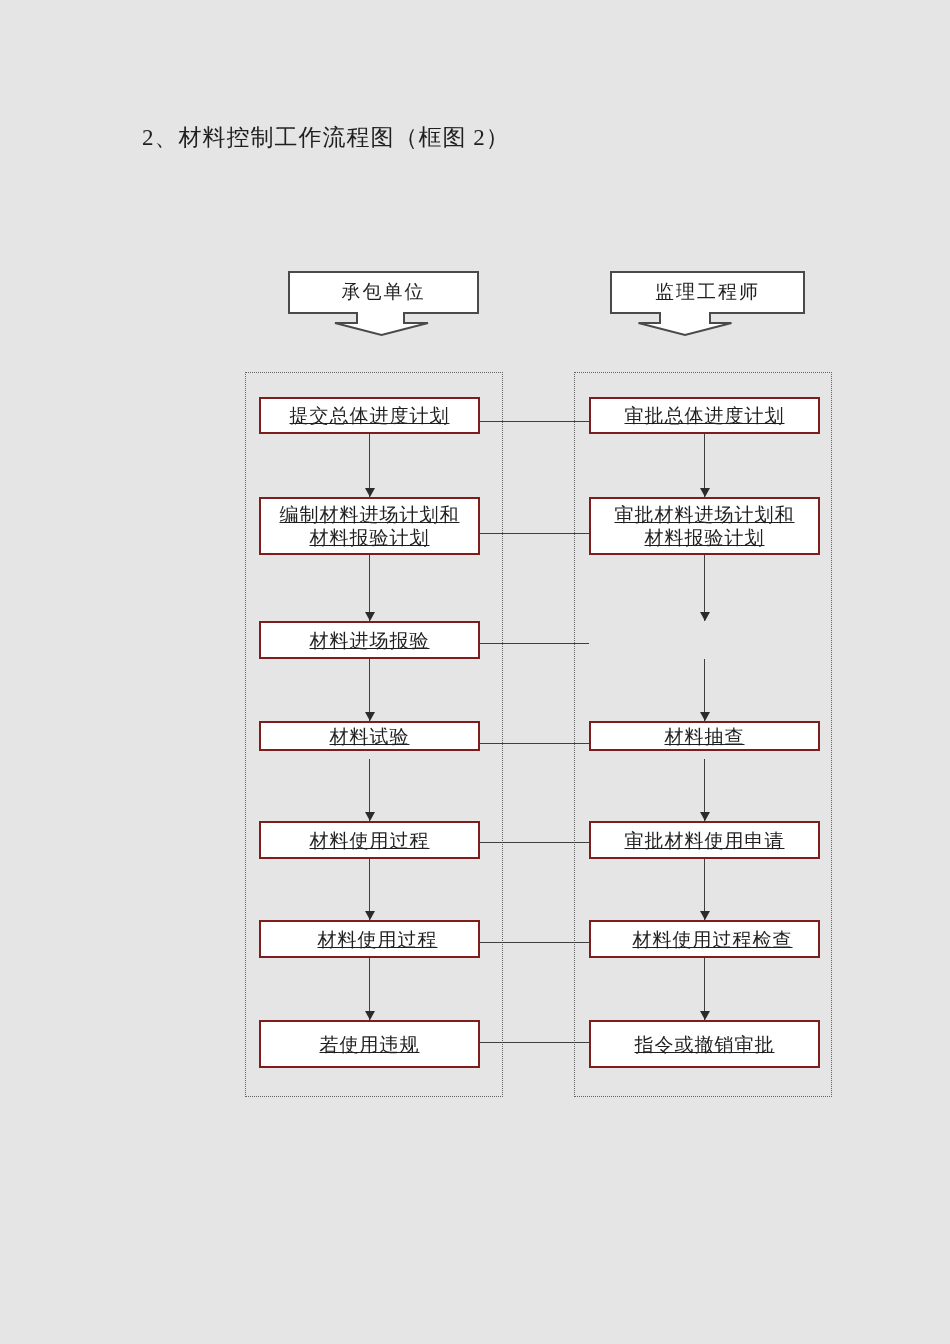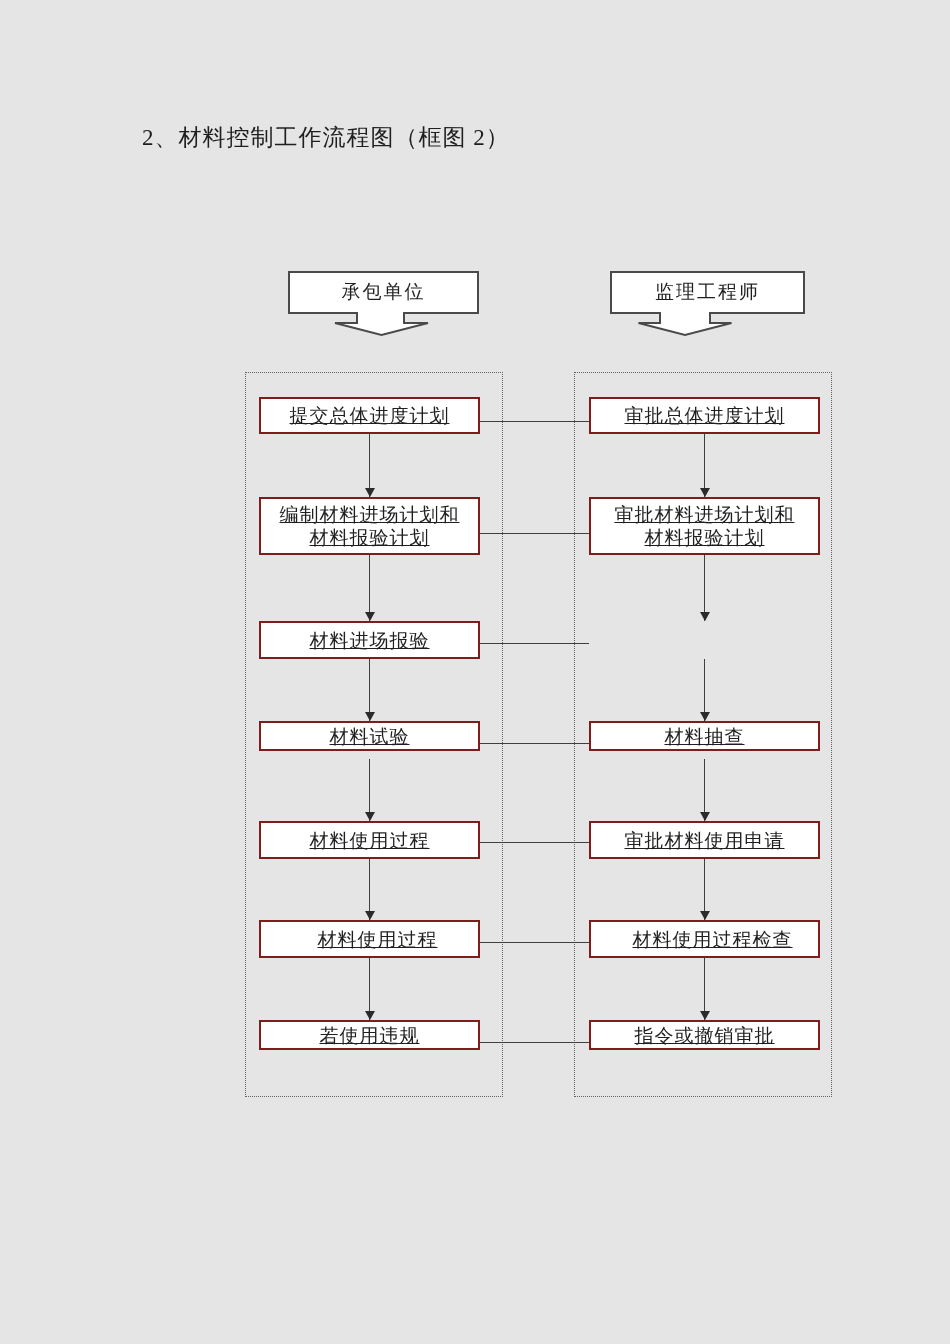--- a/index.html
+++ b/index.html
@@ -70,21 +70,21 @@
     text-decoration: underline;
   }
   .colL { left: 259px; width: 221px; }
   .colR { left: 589px; width: 231px; }
   .row0 { top: 397px;  height: 37px; }
   .row1 { top: 497px;  height: 58px; }
   .row2 { top: 621px;  height: 38px; }
   .row3 { top: 721px;  height: 30px; }
   .row4 { top: 821px;  height: 38px; }
   .row5 { top: 920px;  height: 38px; padding-left: 16px; }
-  .row6 { top: 1020px; height: 30px; }
+  .row6 { top: 1020px; height: 48px; }
   
   .va {
     position: absolute;
     width: 1px;
     background: #3f3f3f;
   }
   .va::after {
     content: "";
     position: absolute;
     bottom: 0;

